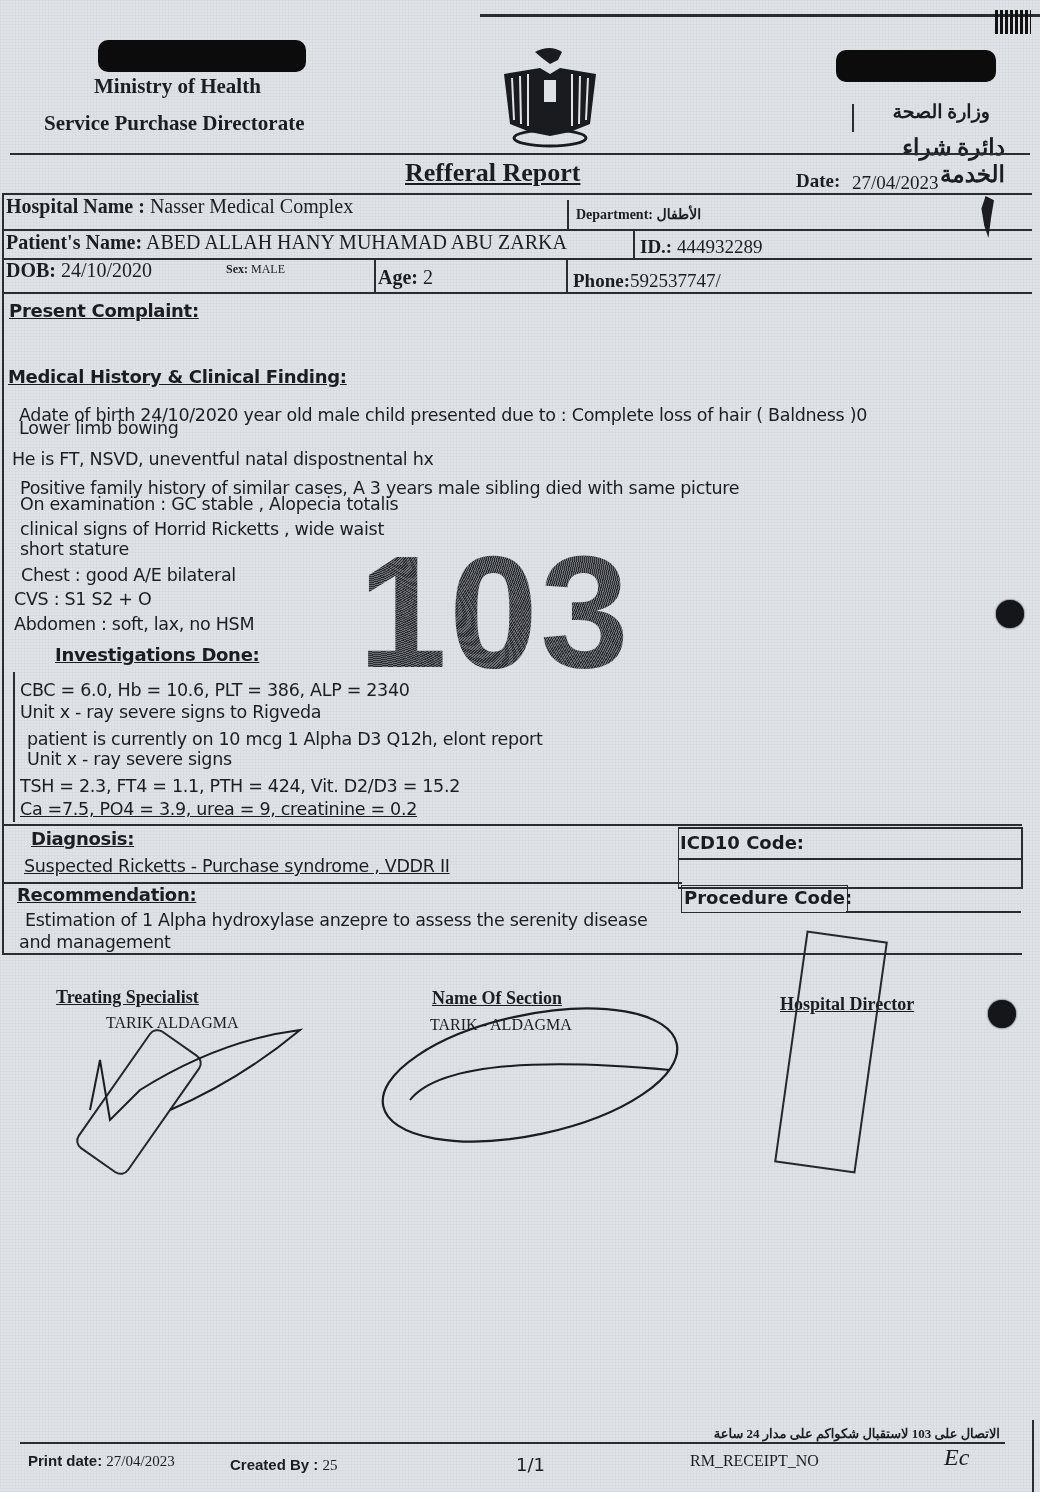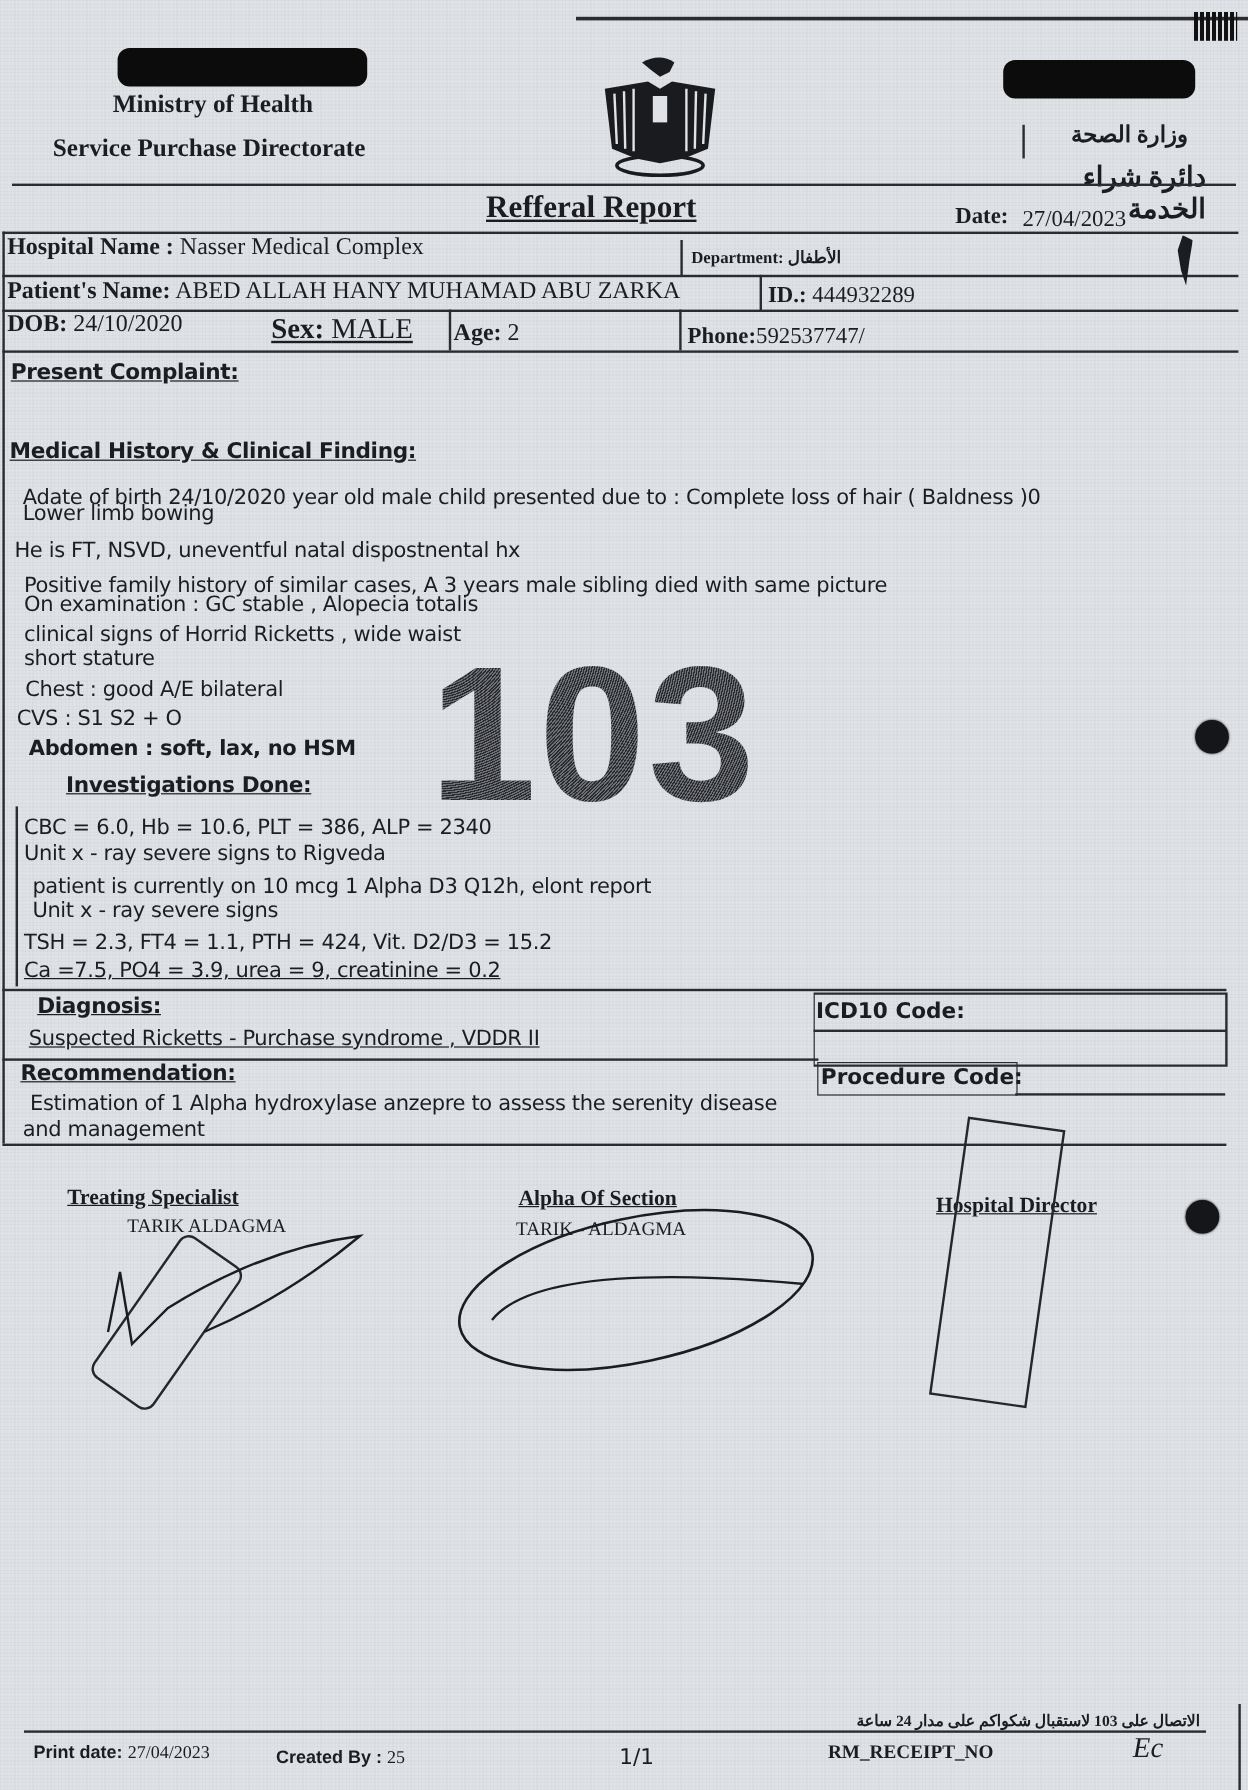--- a/index.html
+++ b/index.html
@@ -95,21 +95,21 @@
 </div>
 <div class="abs serif" style="left:640px; top:236px; font-size:19px;">
   <span class="bold">ID.:</span>
   <span>444932289</span>
 </div>
 
 <div class="abs serif" style="left:6px; top:259px; font-size:20px;">
   <span class="bold">DOB:</span>
   <span>24/10/2020</span>
 </div>
-<div class="abs serif" style="left:226px; top:262px; font-size:24px;text-decoration:underline;">
+<div class="abs serif" style="left:226px; top:262px; font-size:12px;">
   <span class="bold">Sex:</span>
   <span>MALE</span>
 </div>
 <div class="abs serif" style="left:378px; top:266px; font-size:20px;">
   <span class="bold">Age:</span>
   <span>2</span>
 </div>
 <div class="abs serif" style="left:573px; top:270px; font-size:19px;">
   <span class="bold">Phone:</span><span>592537747/</span>
 </div>
@@ -120,21 +120,21 @@
 <div>
   <div class="line" style="left:19px; top:405px;">Adate of birth 24/10/2020 year old male child presented due to : Complete loss of hair ( Baldness )0</div>
   <div class="line" style="left:19px; top:418px;">Lower limb bowing</div>
   <div class="line" style="left:12px; top:449px;">He is FT, NSVD, uneventful natal dispostnental hx</div>
   <div class="line" style="left:20px; top:478px;">Positive family history of similar cases, A 3 years male sibling died with same picture</div>
   <div class="line" style="left:20px; top:494px;">On examination : GC stable , Alopecia totalis</div>
   <div class="line" style="left:20px; top:519px;">clinical signs of Horrid Ricketts , wide waist</div>
   <div class="line" style="left:20px; top:539px;">short stature</div>
   <div class="line" style="left:21px; top:565px;">Chest : good A/E bilateral</div>
   <div class="line" style="left:14px; top:589px;">CVS : S1 S2 + O</div>
-  <div class="line" style="left:24px; top:614px;font-weight:bold;">Abdomen : soft, lax, no HSM</div>
+  <div class="line" style="left:14px; top:614px;">Abdomen : soft, lax, no HSM</div>
 </div>
 
 <div class="big103">103</div>
 
 <div class="sec" style="left:11px; top:644px;margin-left:44px;">Investigations Done:</div>
 <div class="vline" style="left:13px; top:672px; height:150px;"></div>
 <div>
   <div class="line" style="left:20px; top:680px;">CBC = 6.0, Hb = 10.6, PLT = 386, ALP = 2340</div>
   <div class="line" style="left:20px; top:702px;">Unit x - ray severe signs to Rigveda</div>
   <div class="line" style="left:27px; top:729px;">patient is currently on 10 mcg 1 Alpha D3 Q12h, elont report</div>
@@ -164,21 +164,21 @@
 
 <div class="abs serif bold u" style="left:56px; top:987px; font-size:18px;">Treating Specialist</div>
 <div class="abs serif" style="left:106px; top:1014px; font-size:16px;">TARIK ALDAGMA</div>
 <div class="stamp" style="left:108px; top:1030px; width:58px; height:140px; transform:rotate(35deg); border-radius:10px;"></div>
 <div class="abs" style="left:80px; top:1020px; width:230px; height:120px;">
   <svg width="230" height="120">
       <path d="M10 90 L20 40 L30 100 L60 70 Q140 20 220 10 Q160 60 90 90" fill="none" stroke="#1b1d22" stroke-width="2"></path>
     </svg>
 </div>
 
-<div class="abs serif bold u" style="left:432px; top:988px; font-size:18px;">Alpha Of Section</div>
+<div class="abs serif bold u" style="left:432px; top:988px; font-size:18px;">Name Of Section</div>
 <div class="abs serif" style="left:430px; top:1016px; font-size:16px;">TARIK - ALDAGMA</div>
 <div class="abs" style="left:370px; top:990px; width:320px; height:170px;">
   <svg width="320" height="170">
       <ellipse cx="160" cy="85" rx="150" ry="60" transform="rotate(-12 160 85)" fill="none" stroke="#1b1d22" stroke-width="2.2"></ellipse>
       <path d="M40 110 Q80 60 300 80" fill="none" stroke="#1b1d22" stroke-width="2"></path>
     </svg>
 </div>
 
 <div class="abs serif bold u" style="left:780px; top:994px; font-size:18px;">Hospital Director</div>
 <div class="stamp" style="left:790px; top:935px; width:78px; height:230px; transform:rotate(8deg);"></div>
@@ -187,15 +187,15 @@
 <div class="hline" style="left:20px; top:1442px; width:985px; height:1.5px;"></div>
 <div class="abs" style="left:28px; top:1452px; font-size:15px; font-family:'Liberation Sans', sans-serif;">
   <span class="bold">Print date:</span>
   <span style="font-family:'Liberation Serif', serif;">27/04/2023</span>
 </div>
 <div class="abs" style="left:230px; top:1456px; font-size:15px; font-family:'Liberation Sans', sans-serif;">
   <span class="bold">Created By :</span>
   <span style="font-family:'Liberation Serif', serif;">25</span>
 </div>
 <div class="abs" style="left:516px; top:1454px; font-size:18px;">1/1</div>
-<div class="abs serif" style="left:690px; top:1452px; font-size:16px;font-weight:bold;">RM_RECEIPT_NO</div>
+<div class="abs serif" style="left:690px; top:1452px; font-size:16px;">RM_RECEIPT_NO</div>
 <div class="abs serif" style="left:944px; top:1444px; font-size:24px; font-style:italic;">Ec</div>
 <div class="vline" style="left:1032px; top:1420px; height:72px;"></div>
 
 </body></html>

